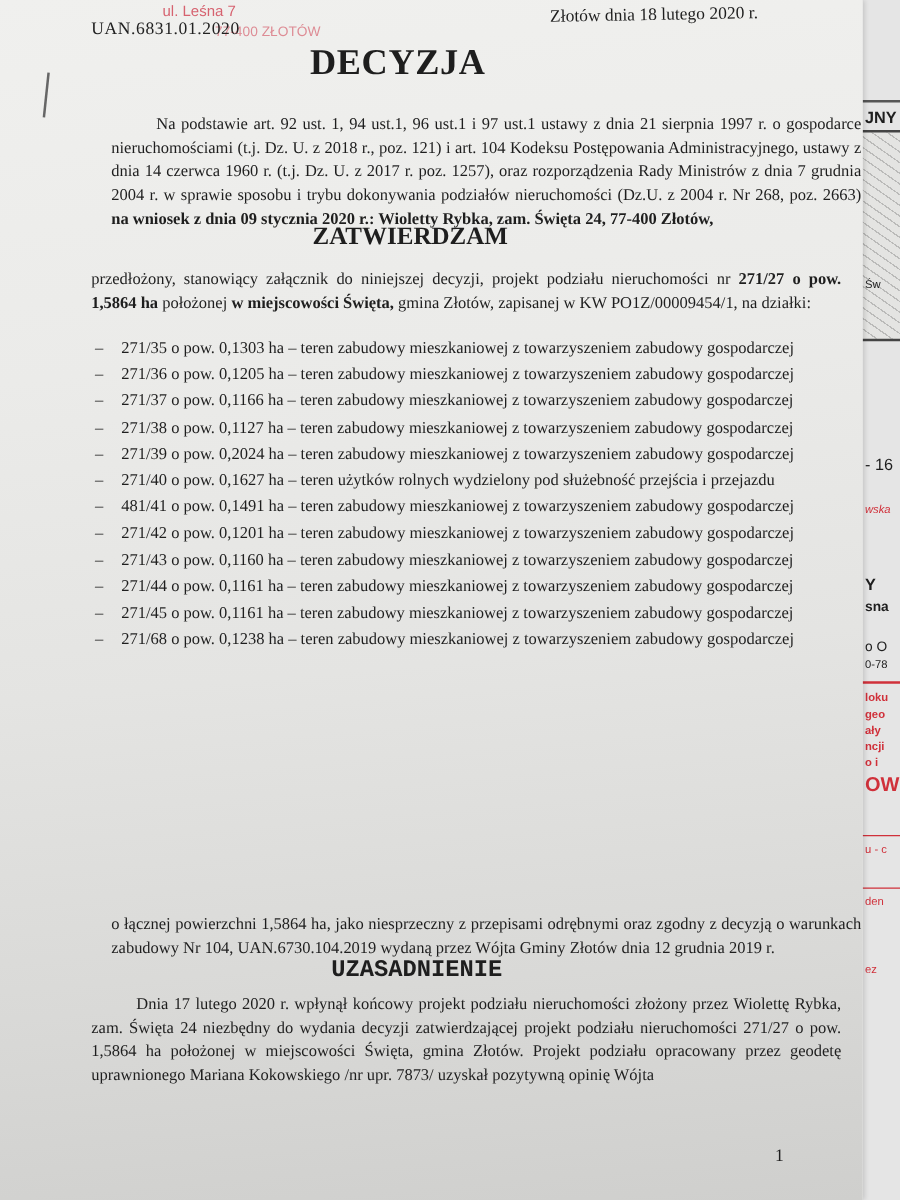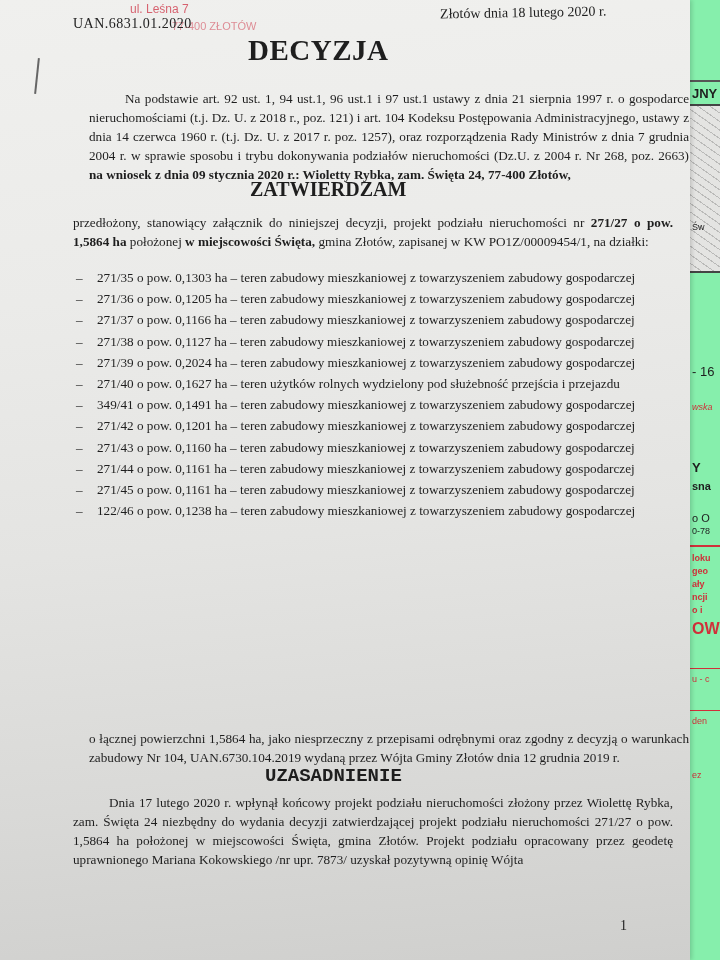--- a/index.html
+++ b/index.html
@@ -9,21 +9,21 @@
     font-family: "Liberation Serif", "DejaVu Serif", serif;
     color:#1e1e1e;
   }
   .page {
     position:absolute; left:0; top:0; width:690px; height:960px;
     background: linear-gradient(175deg, #f0f0ee 0%, #ebebe9 30%, #e4e4e2 55%, #d9d9d7 80%, #cfcfcd 100%);
     box-shadow: 2px 0 4px rgba(0,0,0,0.15);
   }
   .under {
     position:absolute; left:690px; top:0; width:30px; height:960px;
-    background:#86efac; overflow:hidden;
+    background:#e5e5e5; overflow:hidden;
   }
   .under .band { position:absolute; left:0; width:30px; height:2px; background:#555; }
   .under .map {
     position:absolute; left:0; top:85px; width:30px; height:165px;
     background: repeating-linear-gradient(35deg, transparent 0 6px, rgba(60,60,60,0.25) 6px 7px), #e4e4e2;
     border-top:2px solid #444; border-bottom:2px solid #444;
   }
   .under .t { position:absolute; left:2px; font-family:"Liberation Sans", sans-serif; font-weight:bold; font-size:13px; white-space:nowrap; }
   .under .red { color:#d0303a; }
   .under .small { font-size:9px; font-weight:normal; }
@@ -107,26 +107,26 @@
     <b>o pow. 1,5864 ha</b><span> położonej </span><b>w miejscowości Święta,</b><span> gmina Złotów, zapisanej w KW PO1Z/00009454/1, na działki:</span>
   </p>
 
   <ul class="list">
     <li><span class="dash">–</span><span>271/35 o pow. 0,1303 ha – teren zabudowy mieszkaniowej z towarzyszeniem zabudowy gospodarczej</span></li>
     <li><span class="dash">–</span><span>271/36 o pow. 0,1205 ha – teren zabudowy mieszkaniowej z towarzyszeniem zabudowy gospodarczej</span></li>
     <li><span class="dash">–</span><span>271/37 o pow. 0,1166 ha – teren zabudowy mieszkaniowej z towarzyszeniem zabudowy gospodarczej</span></li>
     <li><span class="dash">–</span><span>271/38 o pow. 0,1127 ha – teren zabudowy mieszkaniowej z towarzyszeniem zabudowy gospodarczej</span></li>
     <li><span class="dash">–</span><span>271/39 o pow. 0,2024 ha – teren zabudowy mieszkaniowej z towarzyszeniem zabudowy gospodarczej</span></li>
     <li><span class="dash">–</span><span>271/40 o pow. 0,1627 ha – teren użytków rolnych wydzielony pod służebność przejścia i przejazdu</span></li>
-    <li><span class="dash">–</span><span>349/41 o pow. 0,1491 ha – teren zabudowy mieszkaniowej z towarzyszeniem zabudowy gospodarczej</span></li>
+    <li><span class="dash">–</span><span>481/41 o pow. 0,1491 ha – teren zabudowy mieszkaniowej z towarzyszeniem zabudowy gospodarczej</span></li>
     <li><span class="dash">–</span><span>271/42 o pow. 0,1201 ha – teren zabudowy mieszkaniowej z towarzyszeniem zabudowy gospodarczej</span></li>
     <li><span class="dash">–</span><span>271/43 o pow. 0,1160 ha – teren zabudowy mieszkaniowej z towarzyszeniem zabudowy gospodarczej</span></li>
     <li><span class="dash">–</span><span>271/44 o pow. 0,1161 ha – teren zabudowy mieszkaniowej z towarzyszeniem zabudowy gospodarczej</span></li>
     <li><span class="dash">–</span><span>271/45 o pow. 0,1161 ha – teren zabudowy mieszkaniowej z towarzyszeniem zabudowy gospodarczej</span></li>
-    <li><span class="dash">–</span><span>122/46 o pow. 0,1238 ha – teren zabudowy mieszkaniowej z towarzyszeniem zabudowy gospodarczej</span></li>
+    <li><span class="dash">–</span><span>271/68 o pow. 0,1238 ha – teren zabudowy mieszkaniowej z towarzyszeniem zabudowy gospodarczej</span></li>
   </ul>
 
   <p class="para p-total" style="margin:16px">o łącznej powierzchni 1,5864 ha, jako niesprzeczny z przepisami odrębnymi oraz zgodny z decyzją o warunkach zabudowy  Nr 104, UAN.6730.104.2019 wydaną przez Wójta Gminy Złotów dnia 12 grudnia 2019  r.</p>
 
   <h2 class="h-uzas">UZASADNIENIE</h2>
 
   <p class="para p-just" style="margin:0">Dnia 17 lutego 2020 r. wpłynął końcowy projekt podziału nieruchomości złożony przez Wiolettę Rybka, zam. Święta 24 niezbędny do wydania decyzji zatwierdzającej projekt podziału nieruchomości 271/27 o pow. 1,5864  ha położonej w miejscowości Święta, gmina Złotów. Projekt podziału opracowany przez geodetę uprawnionego Mariana Kokowskiego /nr upr. 7873/ uzyskał pozytywną opinię Wójta</p>
 
   <div class="pageno">1</div>
 </div>

